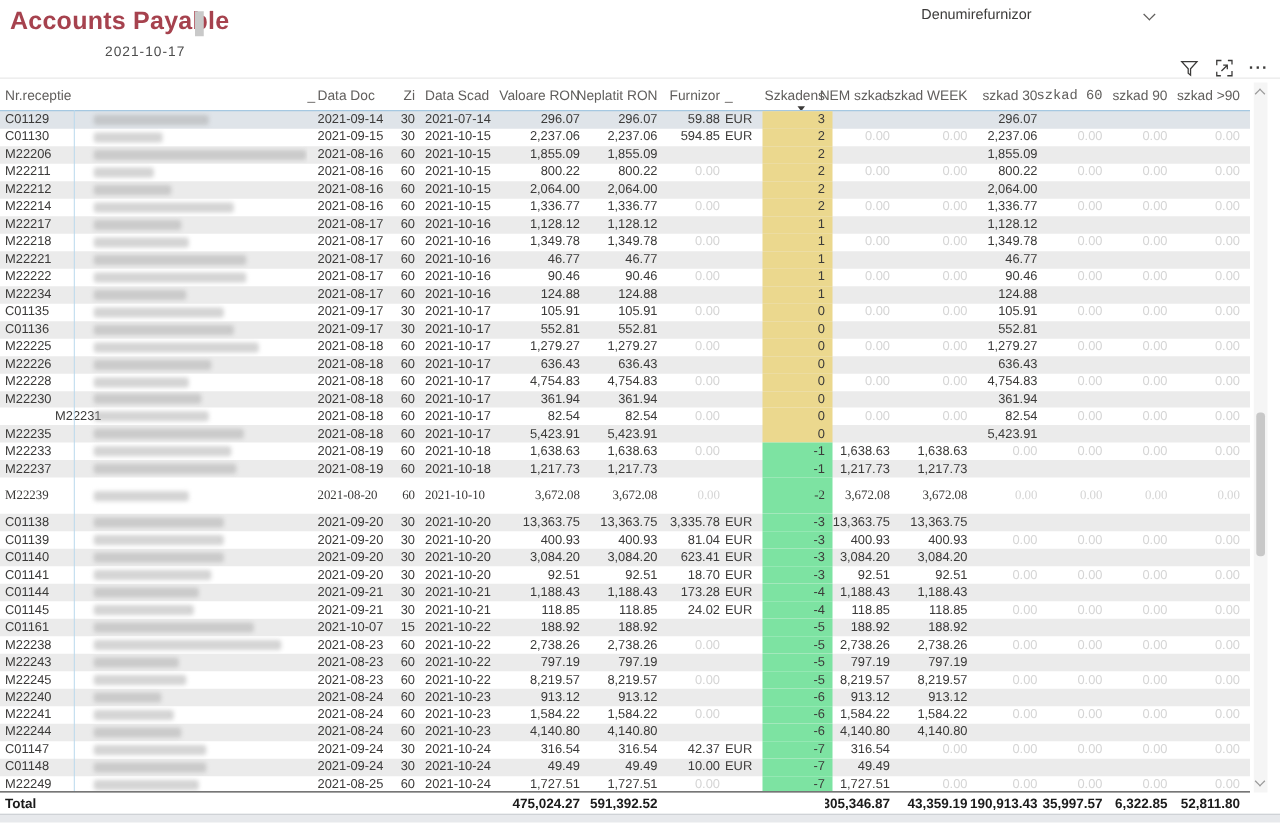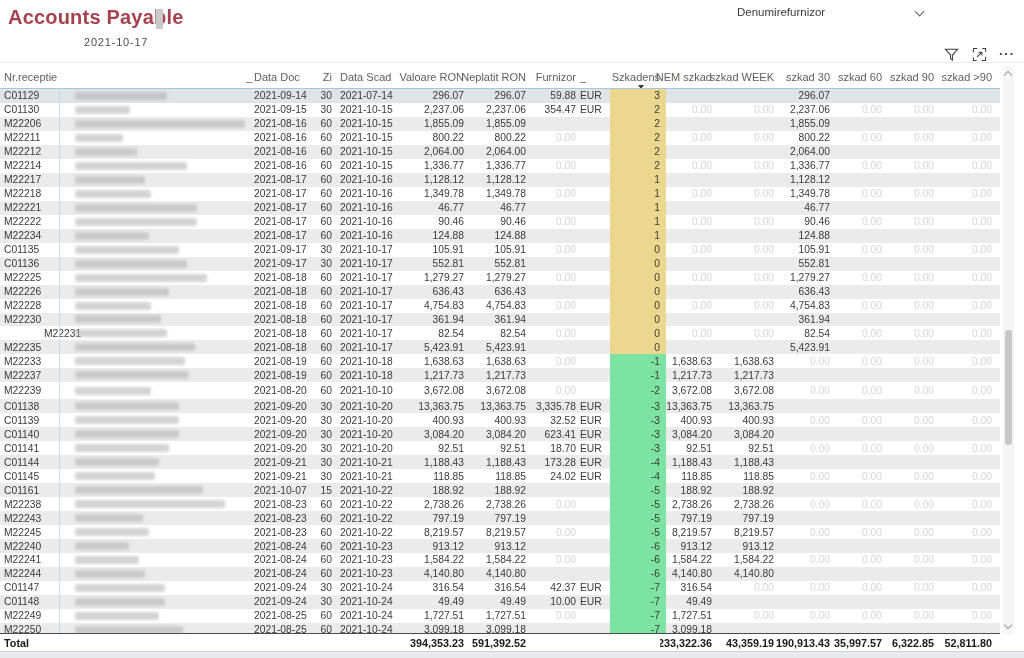--- a/index.html
+++ b/index.html
@@ -146,21 +146,21 @@
     </div>
     <div class="th r" style="left: 660px; width: 52px;">
       <span>NEM szkad</span>
     </div>
     <div class="th r" style="left: 712px; width: 62px;">
       <span>szkad WEEK</span>
     </div>
     <div class="th r" style="left: 774px; width: 56px;">
       <span>szkad 30</span>
     </div>
-    <div class="th r" style="left: 830px; width: 52px;">
+    <div class="th r" style="left: 830px; width: 52px; font-family: Liberation Mono, monospace;">
       <span>szkad 60</span>
     </div>
     <div class="th r" style="left: 882px; width: 52px;">
       <span>szkad 90</span>
     </div>
     <div class="th r" style="left: 934px; width: 58px;">
       <span>szkad &gt;90</span>
     </div>
   </div>
 <div class="tbody" id="tbody">
@@ -189,21 +189,21 @@
       <div class="cell" style="left: 4px; width: 56px;">C01130</div>
       <div class="cell" style="left: 60px; width: 186px;">
         <div class="blurbar" style="margin-left: 15px; width: 55px;"></div>
       </div>
       <div class="cell" style="left: 246px; width: 8px;"></div>
       <div class="cell" style="left: 254px; width: 58px;">2021-09-15</div>
       <div class="cell r" style="left: 308px; width: 24px;">30</div>
       <div class="cell" style="left: 340px; width: 58px;">2021-10-15</div>
       <div class="cell r" style="left: 398px; width: 66px;">2,237.06</div>
       <div class="cell r" style="left: 464px; width: 62px;">2,237.06</div>
-      <div class="cell r" style="left: 526px; width: 50px;">354.47</div>
+      <div class="cell r" style="left: 526px; width: 50px;">594.85</div>
       <div class="cell" style="left: 580px; width: 28px;">EUR</div>
       <div class="cell r" style="left: 610px; width: 50px; background: rgb(235, 216, 142); padding-right: 6px;">2</div>
       <div class="cell r faint" style="left: 660px; width: 52px;">0.00</div>
       <div class="cell r faint" style="left: 712px; width: 62px;">0.00</div>
       <div class="cell r" style="left: 774px; width: 56px;">2,237.06</div>
       <div class="cell r faint" style="left: 830px; width: 52px;">0.00</div>
       <div class="cell r faint" style="left: 882px; width: 52px;">0.00</div>
       <div class="cell r faint" style="left: 934px; width: 58px;">0.00</div>
     </div>
     <div class="row odd" style="height: 13.9744px;">
@@ -598,21 +598,21 @@
       <div class="cell r" style="left: 526px; width: 50px;"></div>
       <div class="cell" style="left: 580px; width: 28px;"></div>
       <div class="cell r" style="left: 610px; width: 50px; background: rgb(125, 227, 162); padding-right: 6px;">-1</div>
       <div class="cell r" style="left: 660px; width: 52px;">1,217.73</div>
       <div class="cell r" style="left: 712px; width: 62px;">1,217.73</div>
       <div class="cell r" style="left: 774px; width: 56px;"></div>
       <div class="cell r" style="left: 830px; width: 52px;"></div>
       <div class="cell r" style="left: 882px; width: 52px;"></div>
       <div class="cell r" style="left: 934px; width: 58px;"></div>
     </div>
-    <div class="row" style="height: 17px;">
+    <div class="row" style="height: 29px; font-family: Liberation Serif, serif;">
       <div class="cell" style="left: 4px; width: 56px;">M22239</div>
       <div class="cell" style="left: 60px; width: 186px;">
         <div class="blurbar" style="margin-left: 15px; width: 76px;"></div>
       </div>
       <div class="cell" style="left: 246px; width: 8px;"></div>
       <div class="cell" style="left: 254px; width: 58px;">2021-08-20</div>
       <div class="cell r" style="left: 308px; width: 24px;">60</div>
       <div class="cell" style="left: 340px; width: 58px;">2021-10-10</div>
       <div class="cell r" style="left: 398px; width: 66px;">3,672.08</div>
       <div class="cell r" style="left: 464px; width: 62px;">3,672.08</div>
@@ -651,21 +651,21 @@
       <div class="cell" style="left: 4px; width: 56px;">C01139</div>
       <div class="cell" style="left: 60px; width: 186px;">
         <div class="blurbar" style="margin-left: 15px; width: 104px;"></div>
       </div>
       <div class="cell" style="left: 246px; width: 8px;"></div>
       <div class="cell" style="left: 254px; width: 58px;">2021-09-20</div>
       <div class="cell r" style="left: 308px; width: 24px;">30</div>
       <div class="cell" style="left: 340px; width: 58px;">2021-10-20</div>
       <div class="cell r" style="left: 398px; width: 66px;">400.93</div>
       <div class="cell r" style="left: 464px; width: 62px;">400.93</div>
-      <div class="cell r" style="left: 526px; width: 50px;">32.52</div>
+      <div class="cell r" style="left: 526px; width: 50px;">81.04</div>
       <div class="cell" style="left: 580px; width: 28px;">EUR</div>
       <div class="cell r" style="left: 610px; width: 50px; background: rgb(125, 227, 162); padding-right: 6px;">-3</div>
       <div class="cell r" style="left: 660px; width: 52px;">400.93</div>
       <div class="cell r" style="left: 712px; width: 62px;">400.93</div>
       <div class="cell r faint" style="left: 774px; width: 56px;">0.00</div>
       <div class="cell r faint" style="left: 830px; width: 52px;">0.00</div>
       <div class="cell r faint" style="left: 882px; width: 52px;">0.00</div>
       <div class="cell r faint" style="left: 934px; width: 58px;">0.00</div>
     </div>
     <div class="row odd" style="height: 13.9744px;">
@@ -980,23 +980,23 @@
       <div class="cell r" style="left: 712px; width: 62px;"></div>
       <div class="cell r" style="left: 774px; width: 56px;"></div>
       <div class="cell r" style="left: 830px; width: 52px;"></div>
       <div class="cell r" style="left: 882px; width: 52px;"></div>
       <div class="cell r" style="left: 934px; width: 58px;"></div>
     </div>
   </div>
 <div class="vline"></div>
 <div class="trow" id="trow">
     <div class="cell" style="left: 4px; width: 56px;">Total</div>
-    <div class="cell r" style="left: 398px; width: 66px;">394,353.23</div>
+    <div class="cell r" style="left: 398px; width: 66px;">475,024.27</div>
     <div class="cell r" style="left: 464px; width: 62px;">591,392.52</div>
-    <div class="cell r" style="left: 660px; width: 52px;">233,322.36</div>
+    <div class="cell r" style="left: 660px; width: 52px;">305,346.87</div>
     <div class="cell r" style="left: 712px; width: 62px;">43,359.19</div>
     <div class="cell r" style="left: 774px; width: 56px;">190,913.43</div>
     <div class="cell r" style="left: 830px; width: 52px;">35,997.57</div>
     <div class="cell r" style="left: 882px; width: 52px;">6,322.85</div>
     <div class="cell r" style="left: 934px; width: 58px;">52,811.80</div>
   </div>
 <div class="footer-strip"></div>
 
 <div class="sbar">
   <div class="arrow up">

